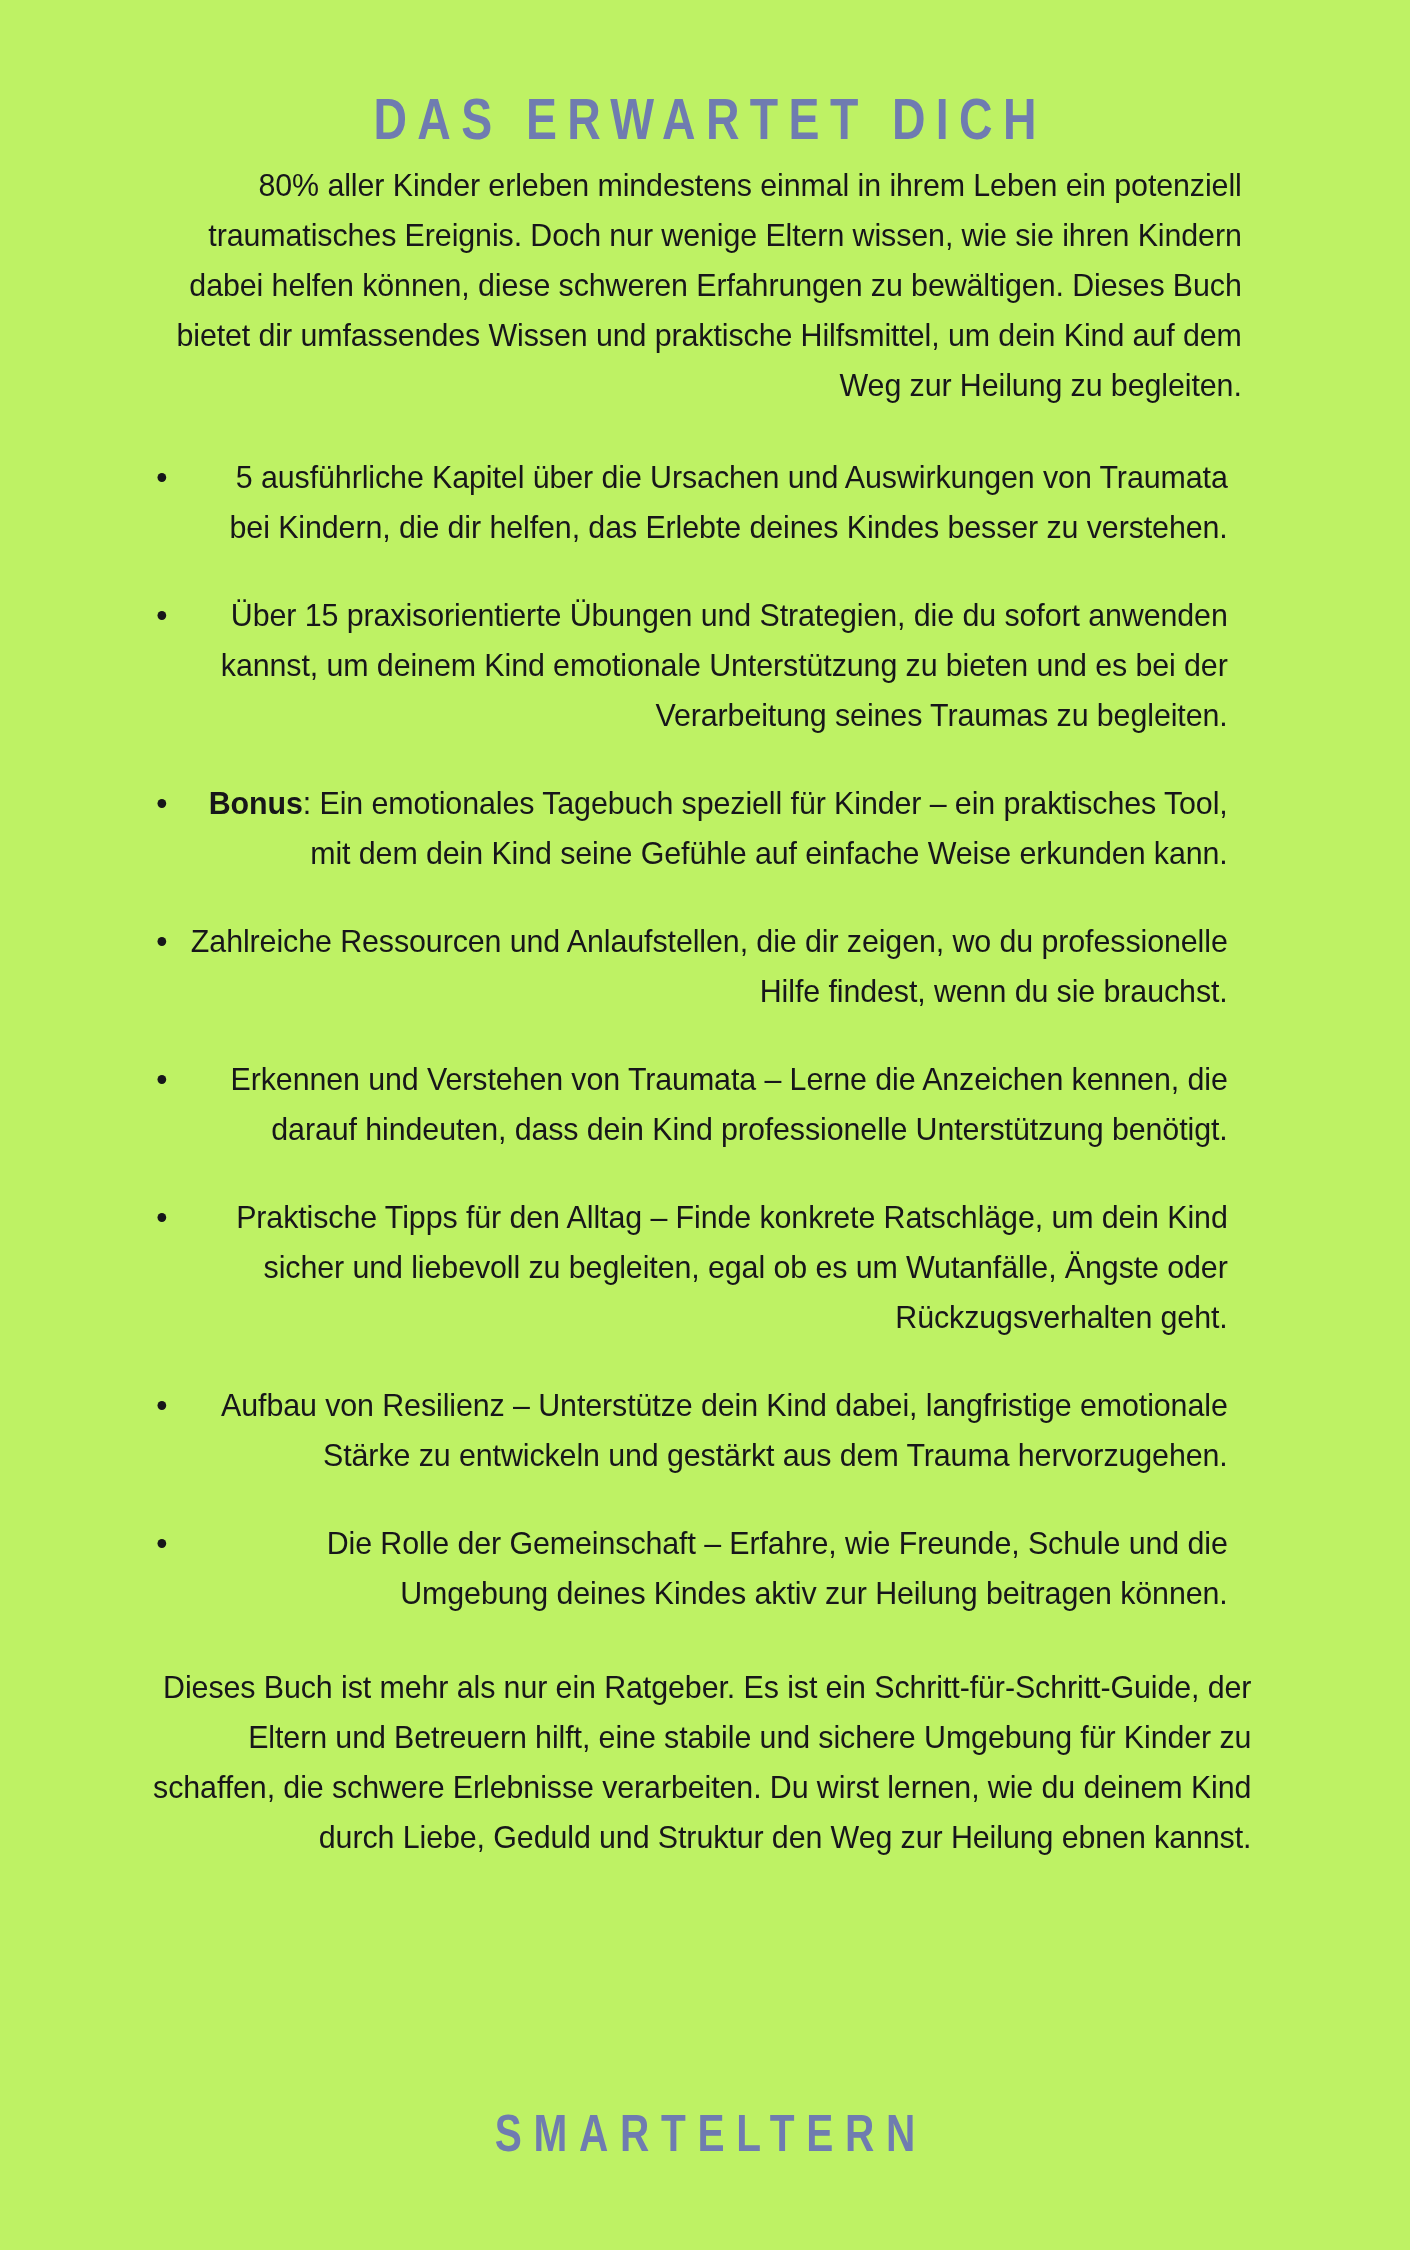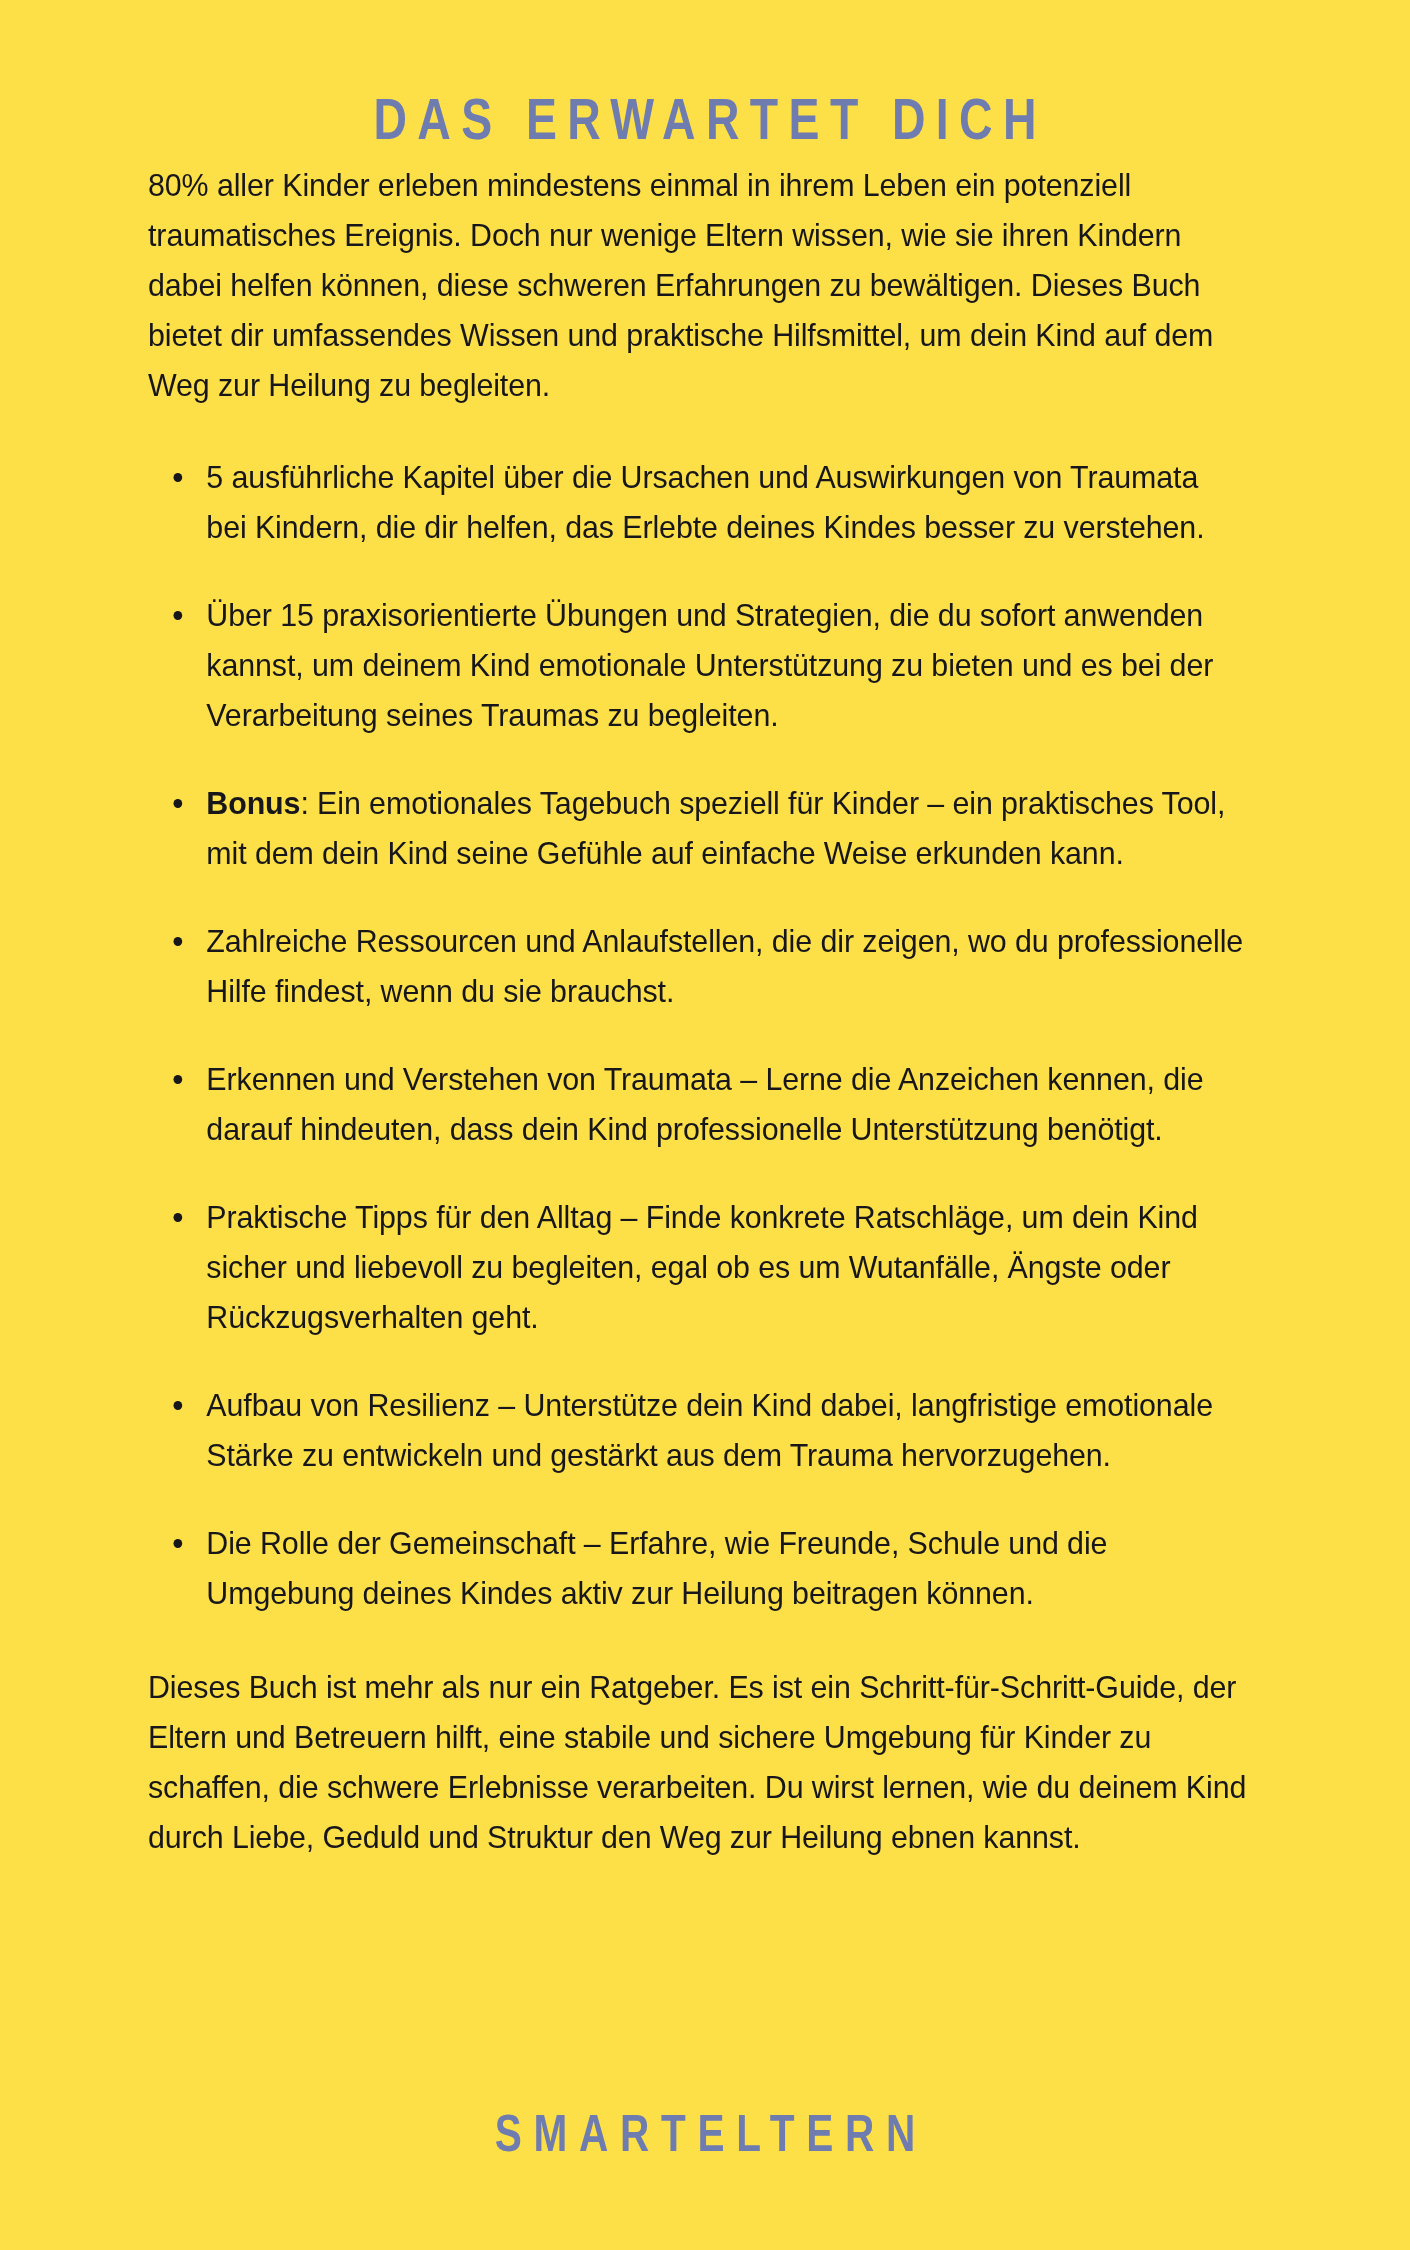--- a/index.html
+++ b/index.html
@@ -11,21 +11,21 @@
     height: 2250px;
     background: #FCF8F4;
     font-family: "Liberation Sans", sans-serif;
     -webkit-font-smoothing: antialiased;
     overflow: hidden;
   }
   .page {
     position: relative;
     width: 1410px;
     height: 2250px;
-    background: #fde047;
+    background: #bef264;
     box-sizing: border-box;
   }
 
   
   .heading {
     position: absolute;
     top: 46px;
     left: 0;
     width: 1410px;
     text-align: center;
@@ -38,22 +38,23 @@
     color: #6F7CB0;
     transform: scaleX(0.80);
     transform-origin: center top;
     white-space: nowrap;
   }
 
   
   .content {
     position: absolute;
     top: 160px;
-    left: 148px;
+    left: 132px;
     width: 1145px;
+    text-align: right;
   }
 
   .para {
     font-size: 31.5px;
     line-height: 50px;
     color: #17161A;
     letter-spacing: -0.1px;
     margin: 0;
     transform: scaleX(0.965);
     transform-origin: left top;

